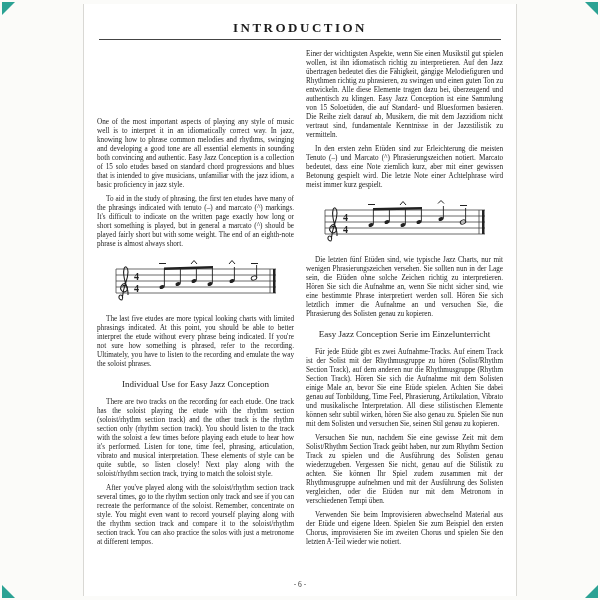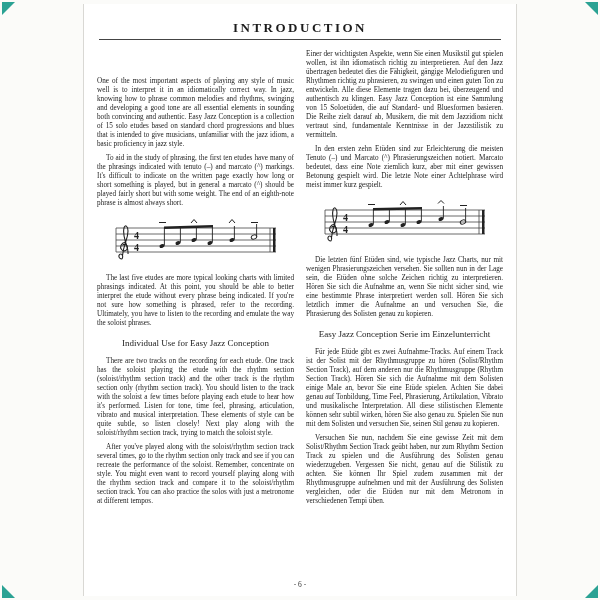--- a/index.html
+++ b/index.html
@@ -219,18 +219,19 @@
           <line x1="141" y1="5.5" x2="148" y2="5.5" stroke="#222" stroke-width="1"></line>
         </svg>
       </div>
 
       <p>Die letzten fünf Etüden sind, wie typische Jazz Charts, nur mit wenigen Phrasierungszeichen versehen. Sie sollten nun in der Lage sein, die Etüden ohne solche Zeichen richtig zu interpretieren. Hören Sie sich die Aufnahme an, wenn Sie nicht sicher sind, wie eine bestimmte Phrase interpretiert werden soll. Hören Sie sich letztlich immer die Aufnahme an und versuchen Sie, die Phrasierung des Solisten genau zu kopieren.</p>
 
       <h2 class="section-heading">Easy Jazz Conception Serie im Einzelunterricht</h2>
 
       <p>Für jede Etüde gibt es zwei Aufnahme-Tracks. Auf einem Track ist der Solist mit der Rhythmusgruppe zu hören (Solist/Rhythm Section Track), auf dem anderen nur die Rhythmusgruppe (Rhythm Section Track). Hören Sie sich die Aufnahme mit dem Solisten einige Male an, bevor Sie eine Etüde spielen. Achten Sie dabei genau auf Tonbildung, Time Feel, Phrasierung, Artikulation, Vibrato und musikalische Interpretation. All diese stilistischen Elemente können sehr subtil wirken, hören Sie also genau zu. Spielen Sie nun mit dem Solisten und versuchen Sie, seinen Stil genau zu kopieren.</p>
       <p>Versuchen Sie nun, nachdem Sie eine gewisse Zeit mit dem Solist/Rhythm Section Track geübt haben, nur zum Rhythm Section Track zu spielen und die Ausführung des Solisten genau wiederzugeben. Vergessen Sie nicht, genau auf die Stilistik zu achten. Sie können Ihr Spiel zudem zusammen mit der Rhythmusgruppe aufnehmen und mit der Ausführung des Solisten vergleichen, oder die Etüden nur mit dem Metronom in verschiedenen Tempi üben.</p>
+      <p>Verwenden Sie beim Improvisieren abwechselnd Material aus der Etüde und eigene Ideen. Spielen Sie zum Beispiel den ersten Chorus, improvisieren Sie im zweiten Chorus und spielen Sie den letzten A-Teil wieder wie notiert.</p>
     </div>
 
   </div>
 
   <div class="footer-page-number">- 6 -</div>
 </div>
 
 </body></html>

